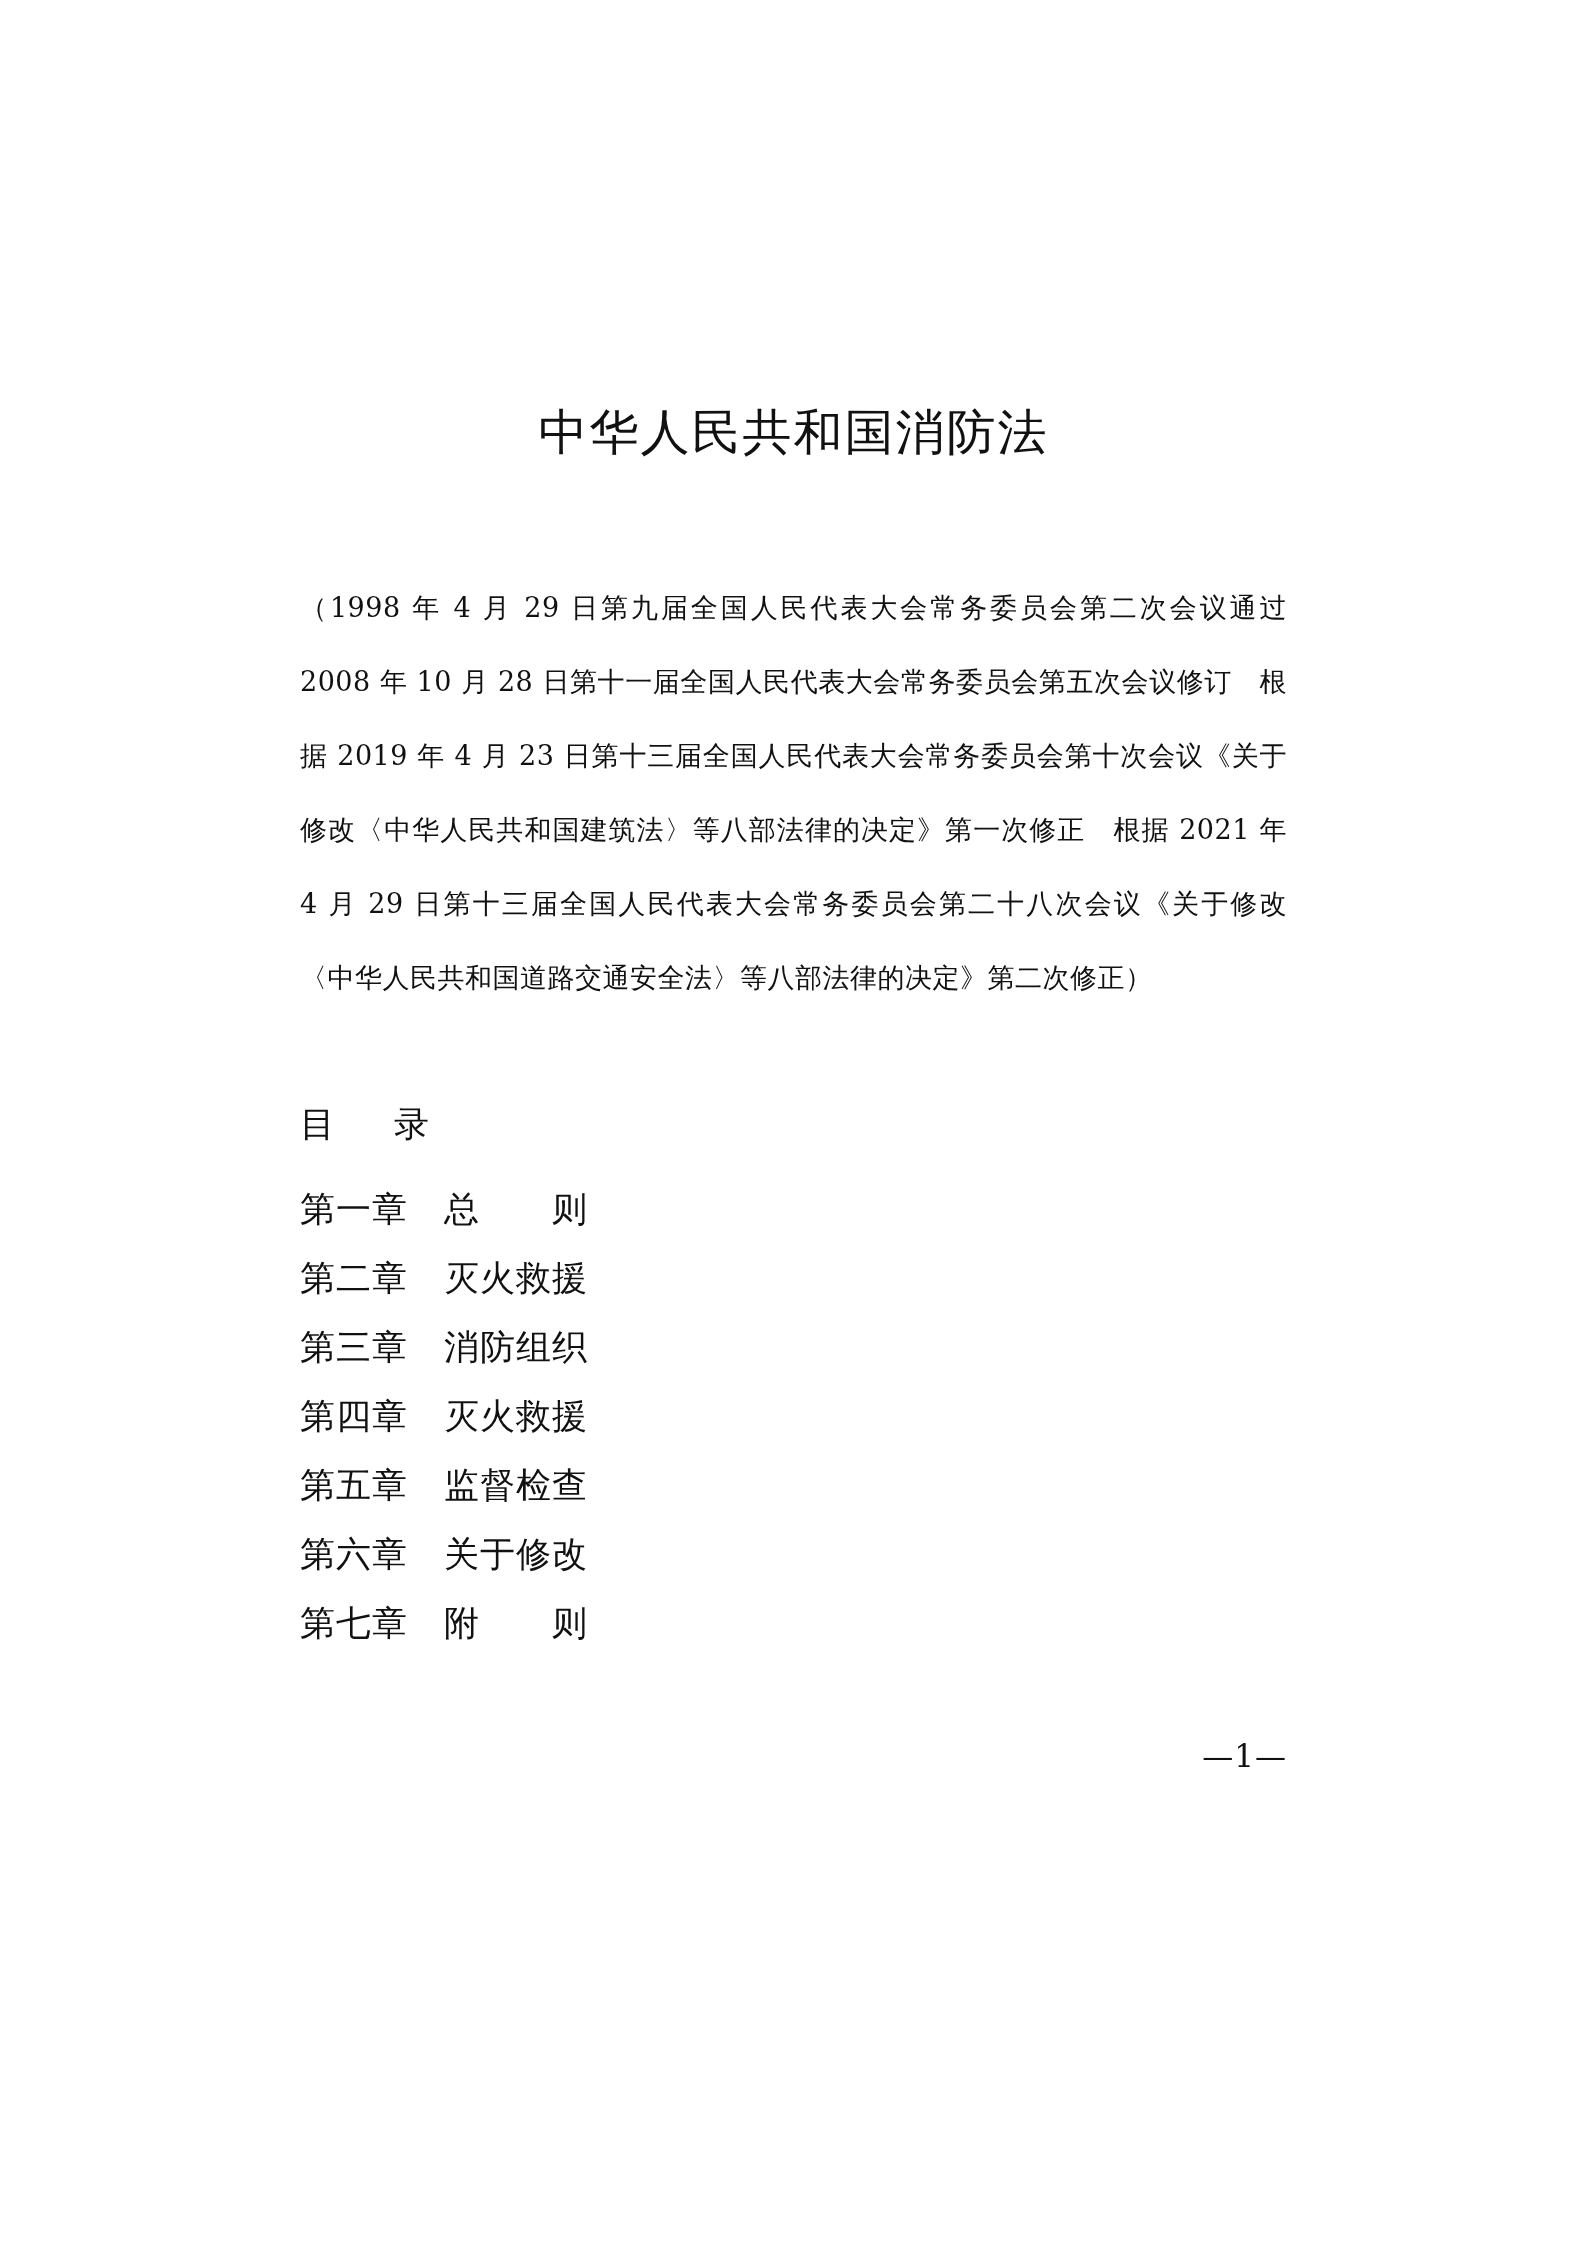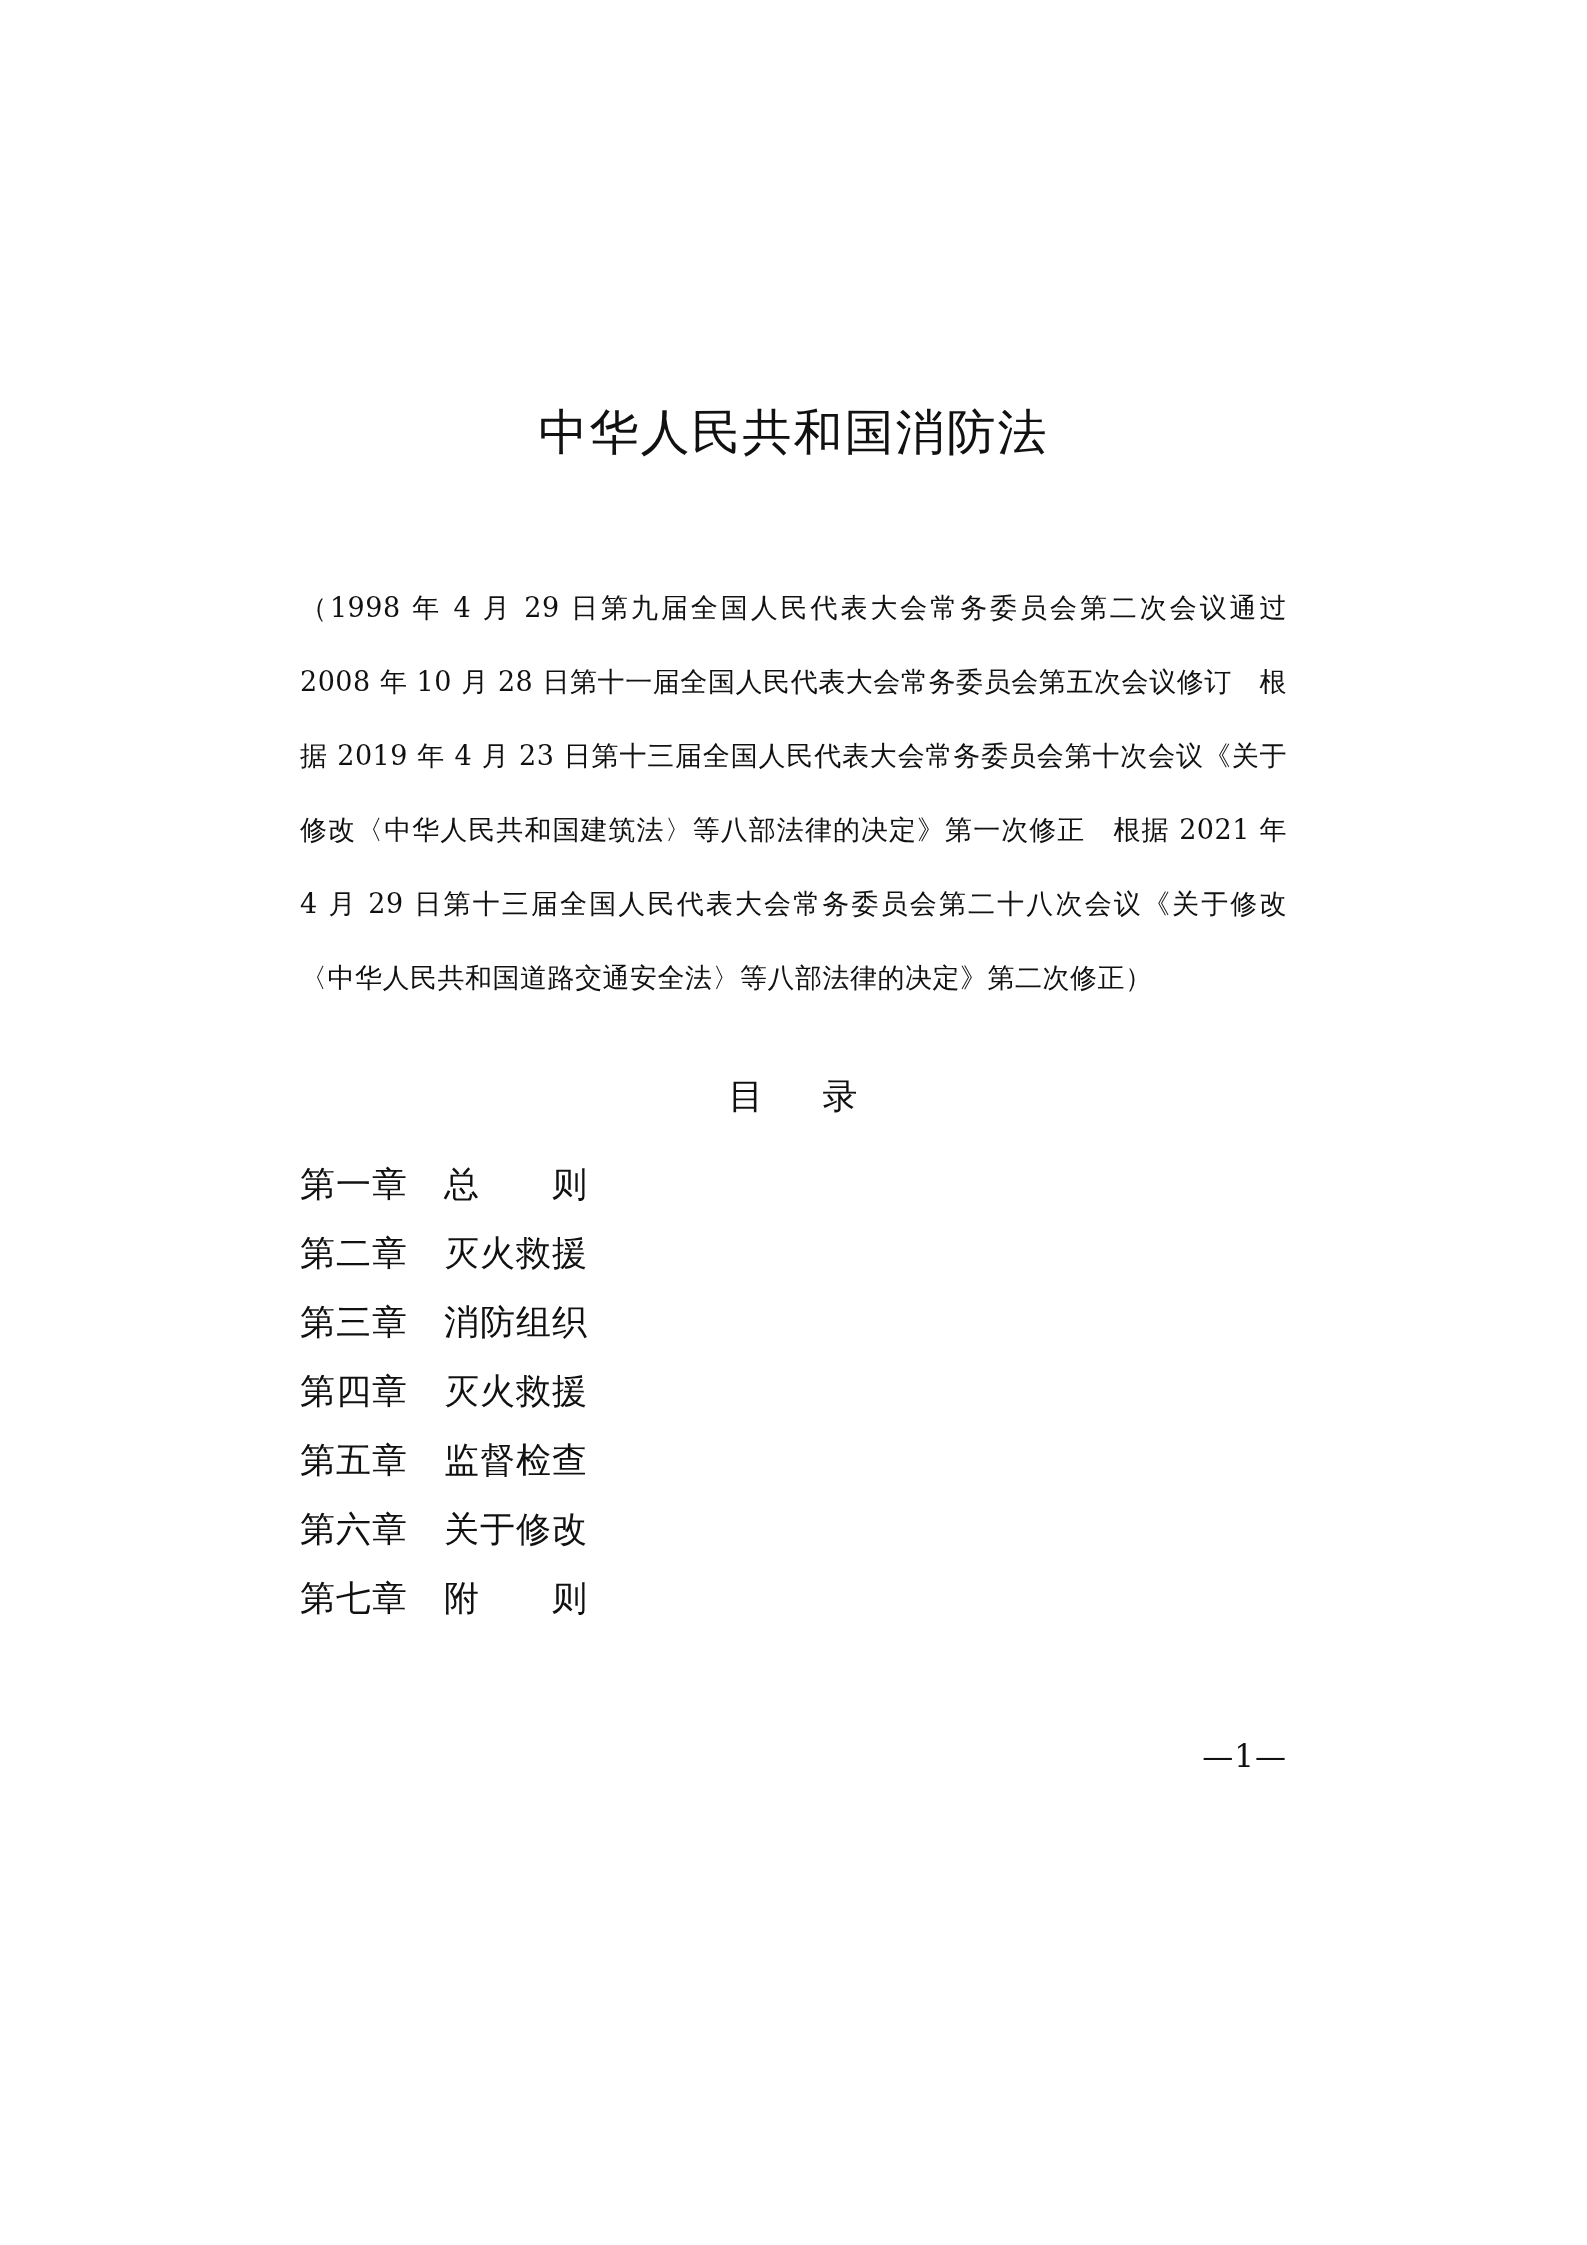--- a/index.html
+++ b/index.html
@@ -35,33 +35,33 @@
   .preamble {
     margin-top: 105px;
     font-size: 27px;
     line-height: 74px;
     text-align: justify;
     text-align-last: left;
     text-justify: inter-ideograph;
     letter-spacing: 0.5px;
   }
   .toc-heading {
-    margin-top: 58px;
-    text-align: center;
+    margin-top: 86px;
     font-size: 35px;
     letter-spacing: 1px;
   }
   .toc-heading .sp {
     display: inline-block;
     width: 58px;
   }
   .toc-list {
     margin-top: 30px;
     list-style: none;
     padding: 0;
+    font-family: Liberation Mono, monospace;
   }
   .toc-item {
     font-size: 35px;
     line-height: 69px;
     white-space: pre;
     letter-spacing: 1px;
   }
   .page-number {
     position: absolute;
     right: 300px;

